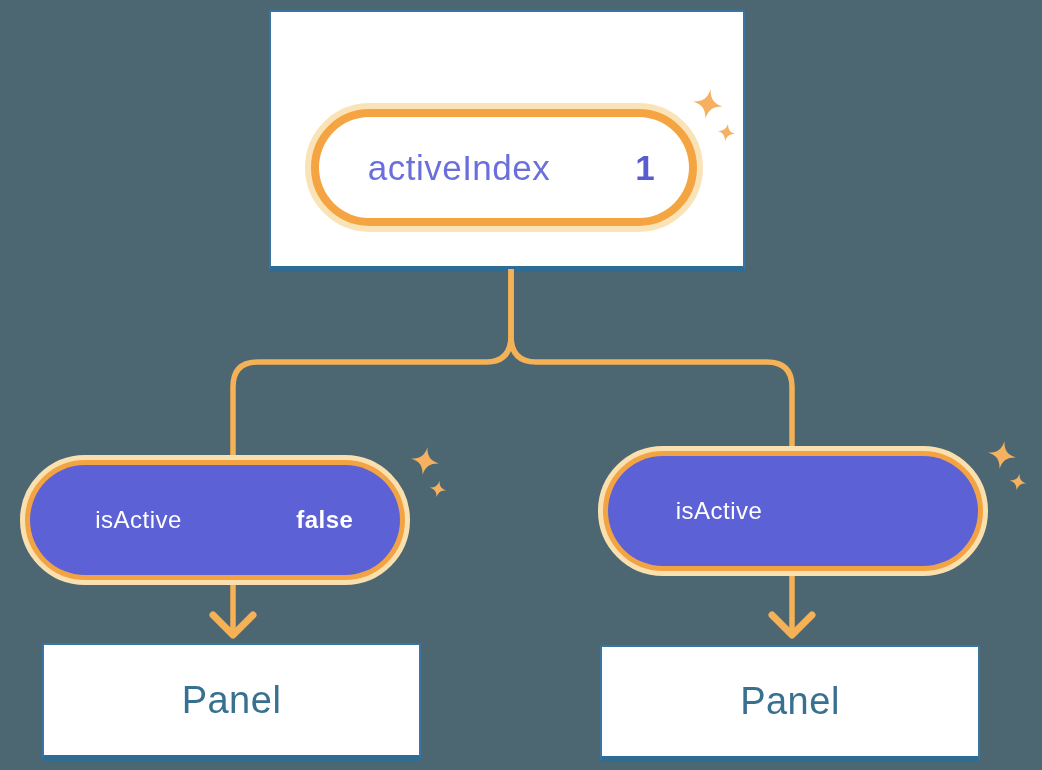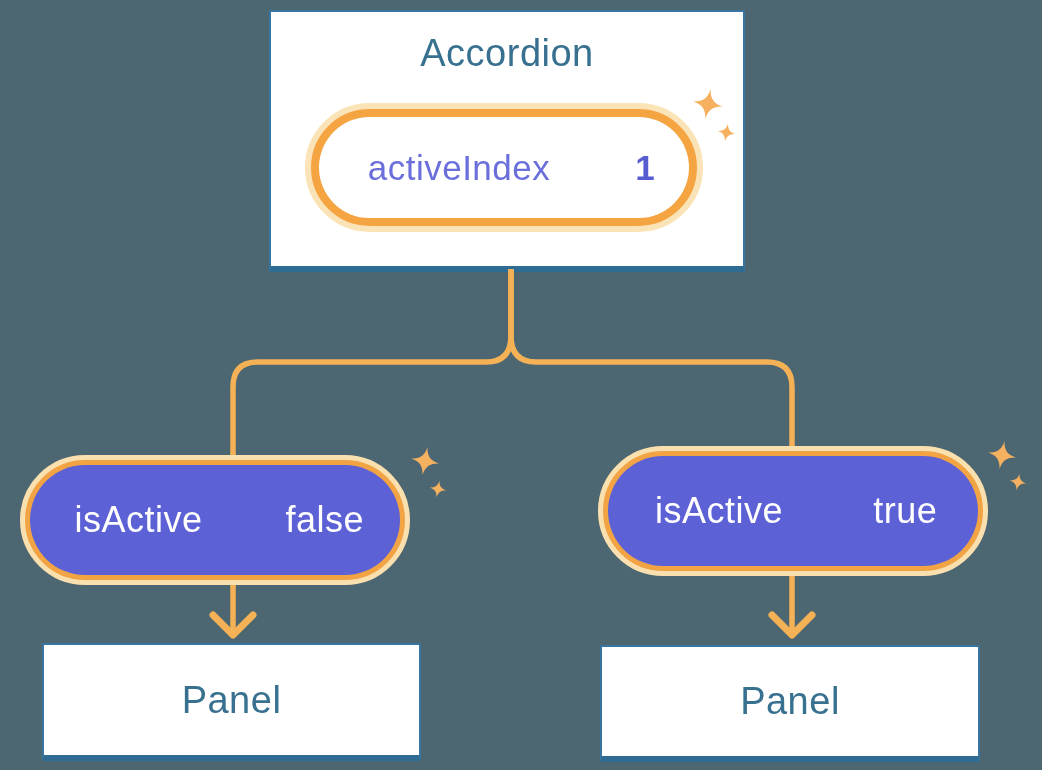--- a/index.html
+++ b/index.html
@@ -46,38 +46,37 @@
     flex:1; border-radius:999px; display:flex; align-items:center; overflow:hidden;
   }
   .cell { display:flex; align-items:center; justify-content:center; }
   #state-pill .cell.key { width:280px; font-size:35px; letter-spacing:0.5px; color:#6B6FDC; }
   #state-pill .cell.val { flex:1; font-size:35px; font-weight:700; color:#575CD1; }
   #state-pill .divider  { width:2px; background:#F5A442; }
 
   
   .pill.purple { background:#F2A444; border:5px solid #FBE0AF; padding:5px; }
   .pill.purple .pill-inner { background:#5C61D6; }
-  .pill.purple .cell { font-size:36px; color:#ffffff; letter-spacing:0.5px; }
-  .pill.purple .cell.val { flex:1; font-weight:400; }
+  .pill.purple .cell { font-size:24px; color:#ffffff; letter-spacing:0.5px; }
+  .pill.purple .cell.val { flex:1; font-weight:700; }
   .pill.purple .divider { width:2.5px; background:#ffffff; }
   #prop-pill-left  { left:20px;  top:455px; width:390px; height:130px; }
   #prop-pill-left .cell.key { width:217px; }
   #prop-pill-right { left:598px; top:446px; width:390px; height:130px; }
   #prop-pill-right .cell.key { width:222px; }
 
   
   .sparkle { position:absolute; z-index:4; }
 </style>
 </head>
 <body>
 
 <div id="canvas">
 
   <div id="accordion-card" class="card"></div>
-  <div class="card-title">Accordion</div>
 
   <svg id="connectors" class="layer" viewBox="0 0 1042 770">
     <g fill="none" stroke="#F5B156" stroke-width="5.5" stroke-linejoin="round">
       <path d="M511,269 L511,336 Q511,362 486,362 L258,362 Q233,362 233,387 L233,630"></path>
       <path d="M511,269 L511,336 Q511,362 536,362 L767,362 Q792,362 792,387 L792,630"></path>
     </g>
     <g fill="none" stroke="#F5B156" stroke-width="7" stroke-linecap="round" stroke-linejoin="round">
       <path d="M213,615 L233,635 L253,615"></path>
       <path d="M772,615 L792,635 L812,615"></path>
     </g>
@@ -96,21 +95,20 @@
       <div class="cell key">isActive</div>
       <div class="divider"></div>
       <div class="cell val">false</div>
     </div>
   </div>
 
   <div id="prop-pill-right" class="pill purple">
     <div class="pill-inner">
       <div class="cell key">isActive</div>
       <div class="divider"></div>
-      <div class="cell val">true</div>
     </div>
   </div>
 
   <div id="panel-left" class="card">
     <div class="panel-label">Panel</div>
   </div>
   <div id="panel-right" class="card">
     <div class="panel-label">Panel</div>
   </div>
 

